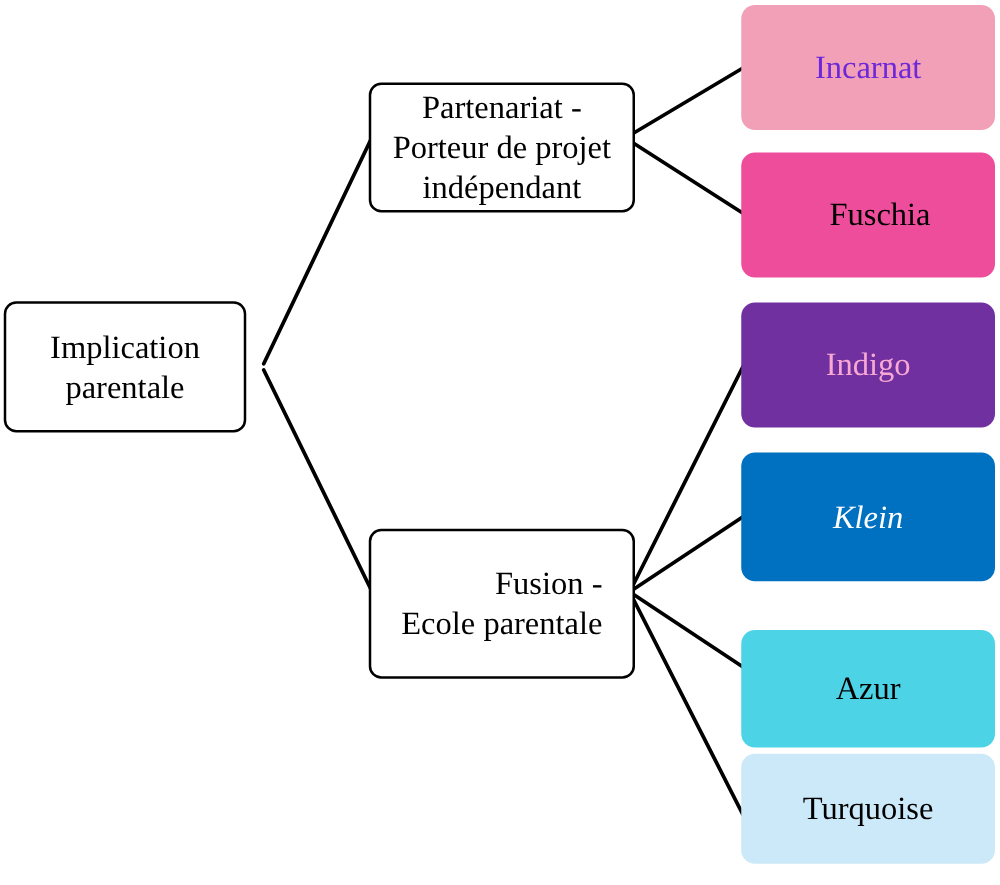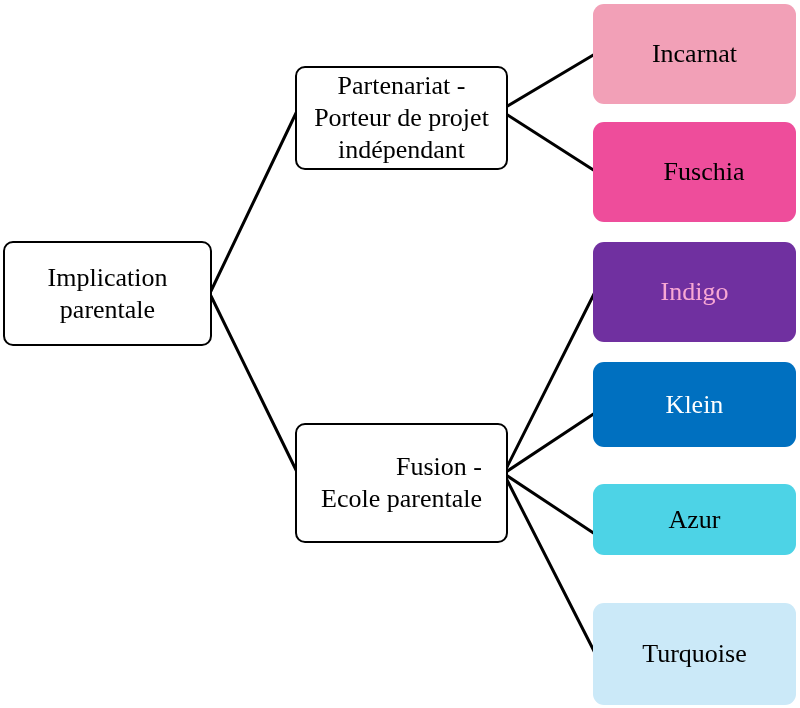--- a/index.html
+++ b/index.html
@@ -37,29 +37,29 @@
   .white-node {
     background: #ffffff;
     border: 2.5px solid #000000;
     border-radius: 10px;
   }
   .leaf-node {
     left: 593px;
     width: 203px;
     border-radius: 11px;
   }
-  .root-node   { left: 3px;   top: 241px; width: 209px; height: 105px; }
+  .root-node   { left: 3px;   top: 241px; width: 194px; height: 105px; }
   .branch-partenariat { left: 295px; top: 66px;  width: 213px; height: 104px; }
   .branch-fusion      { left: 295px; top: 423px; width: 213px; height: 120px; text-align: right; }
   .leaf-incarnat  { top: 4px;   height: 100px; }
   .leaf-fuschia   { top: 122px; height: 100px; padding-left: 19px; }
   .leaf-indigo    { top: 242px; height: 100px; }
-  .leaf-klein     { top: 362px; height: 85px; }
-  .leaf-azur      { top: 484px; height: 71px; }
-  .leaf-turquoise { top: 603px; height: 102px; }
+  .leaf-klein     { top: 362px; height: 103px; font-style: italic; }
+  .leaf-azur      { top: 504px; height: 94px; }
+  .leaf-turquoise { top: 603px; height: 88px; }
 </style>
 </head>
 <body>
 
 <div class="stage">
 
   <svg class="connectors" viewBox="0 0 800 708" xmlns="http://www.w3.org/2000/svg">
     <g stroke="#000000" stroke-width="3" stroke-linecap="round">
       <line x1="211" y1="291" x2="297" y2="111"></line>
       <line x1="211" y1="296" x2="297" y2="472"></line>
@@ -75,21 +75,21 @@
   <div class="node white-node root-node">Implication
 parentale</div>
 
   <div class="node white-node branch-partenariat">Partenariat -
 Porteur de projet
 indépendant</div>
 
   <div class="node white-node branch-fusion">Fusion -
 Ecole parentale</div>
 
-  <div class="node leaf-node leaf-incarnat" style="background-color: rgb(242, 160, 183); color: #000000;">Incarnat</div>
+  <div class="node leaf-node leaf-incarnat" style="background-color: rgb(242, 160, 183); color: #6d28d9;">Incarnat</div>
 
   <div class="node leaf-node leaf-fuschia" style="background-color: rgb(238, 77, 155); color: rgb(0, 0, 0);">Fuschia</div>
 
   <div class="node leaf-node leaf-indigo" style="background-color: rgb(112, 48, 160); color: #f9a8d4;">Indigo</div>
 
   <div class="node leaf-node leaf-klein" style="background-color: rgb(0, 112, 192); color: rgb(255, 255, 255);">Klein</div>
 
   <div class="node leaf-node leaf-azur" style="background-color: rgb(77, 211, 230); color: rgb(0, 0, 0);">Azur</div>
 
   <div class="node leaf-node leaf-turquoise" style="background-color: rgb(203, 233, 248); color: rgb(0, 0, 0);">Turquoise</div>

